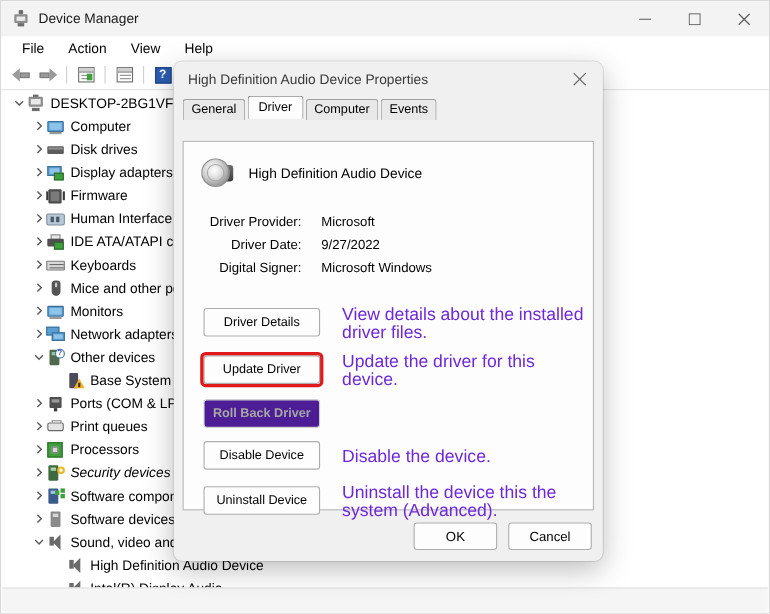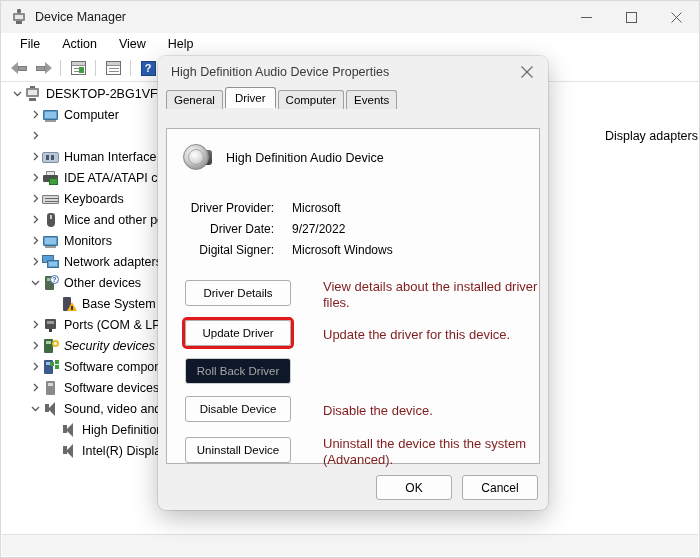--- a/index.html
+++ b/index.html
@@ -163,38 +163,38 @@
     background:radial-gradient(circle at 40% 35%,#ffffff 0%,#e4e4e4 45%,#b5b5b5 100%);
     border:1px solid #a8a8a8;box-sizing:border-box;
   }
   #dev-icon .body{
     position:absolute;left:20px;top:9px;width:11px;height:15px;border-radius:3px;
     background:linear-gradient(180deg,#6e6e6e,#3d3d3d);
   }
   #dev-name{font-size:12.5px;color:#000;margin-left:11px;}
 
   #props{margin:19px 0 0 0;}
-  .prop-row{display:flex;height:21px;align-items:flex-end;font-size:12px;color:#000;}
+  .prop-row{display:flex;height:21px;align-items:flex-start;font-size:12px;color:#000;}
   .prop-label{width:107px;text-align:right;padding-right:0;}
   .prop-value{margin-left:18px;}
 
   #actions{margin-top:18px;}
   .act-row{display:flex;align-items:center;min-height:30px;margin-bottom:8px;}
   .act-btn{
     width:106px;min-height:24px;margin-left:18px;flex:none;
     background:#fdfdfd;border:1px solid #adadad;border-radius:3px;
     font-size:11.5px;color:#000;text-align:center;line-height:22px;
     font-family:"Liberation Sans","DejaVu Sans",sans-serif;
     box-sizing:border-box;
   }
-  .act-btn.disabled{color:#a6a6a6;background:#0f172a;border-color:#cfcfcf;}
+  .act-btn.disabled{color:#a6a6a6;background:#4c1d95;border-color:#cfcfcf;font-weight:bold;}
   .act-btn-wrap{position:relative;flex:none;}
   .act-btn-wrap.highlight{outline:3px solid #e01a1a;outline-offset:0px;margin-left:18px;border-radius:2px;}
   .act-btn-wrap.highlight .act-btn{margin-left:0;}
-  .act-desc{font-size:13px;color:#7f1d1d;margin-left:32px;line-height:15.5px;padding-top:4px;max-width:232px;}
+  .act-desc{font-size:16px;color:#6d28d9;margin-left:20px;line-height:15.5px;padding-top:4px;max-width:232px;}
 
   #dlg-footer{position:absolute;right:10px;bottom:10px;display:flex;gap:10px;}
   .foot-btn{
     width:76px;height:25px;background:#fdfdfd;border:1px solid #adadad;border-radius:3px;
     font-size:12px;color:#000;font-family:"Liberation Sans","DejaVu Sans",sans-serif;
   }
 </style>
 </head>
 <body>
 
@@ -298,31 +298,55 @@
             <svg width="9" height="9" viewBox="0 0 9 9">
               <polyline points="3,1 6.5,4.5 3,8" fill="none" stroke="#5a5a5a" stroke-width="1.3"></polyline>
             </svg>
           </div>
           <div class="ticon">
             <div class="i-mon"></div>
             <div class="i-monb"></div>
           </div>
           <div class="tlabel">Computer</div>
         </div>
-        <div class="tree-row" style="padding-left: 26px; justify-content: space-between;">
+        <div class="tree-row" style="padding-left: 26px;">
+          <div class="chev">
+            <svg width="9" height="9" viewBox="0 0 9 9">
+              <polyline points="3,1 6.5,4.5 3,8" fill="none" stroke="#5a5a5a" stroke-width="1.3"></polyline>
+            </svg>
+          </div>
+          <div class="ticon">
+            <div class="i-disk"></div>
+          </div>
+          <div class="tlabel">Disk drives</div>
+        </div>
+        <div class="tree-row" style="padding-left: 26px;">
           <div class="chev">
             <svg width="9" height="9" viewBox="0 0 9 9">
               <polyline points="3,1 6.5,4.5 3,8" fill="none" stroke="#5a5a5a" stroke-width="1.3"></polyline>
             </svg>
           </div>
           <div class="ticon">
             <div class="i-dispb"></div>
             <div class="i-card"></div>
           </div>
           <div class="tlabel">Display adapters</div>
+        </div>
+        <div class="tree-row" style="padding-left: 26px;">
+          <div class="chev">
+            <svg width="9" height="9" viewBox="0 0 9 9">
+              <polyline points="3,1 6.5,4.5 3,8" fill="none" stroke="#5a5a5a" stroke-width="1.3"></polyline>
+            </svg>
+          </div>
+          <div class="ticon">
+            <div class="i-pinsl"></div>
+            <div class="i-pinsr"></div>
+            <div class="i-chip"></div>
+          </div>
+          <div class="tlabel">Firmware</div>
         </div>
         <div class="tree-row" style="padding-left: 26px;">
           <div class="chev">
             <svg width="9" height="9" viewBox="0 0 9 9">
               <polyline points="3,1 6.5,4.5 3,8" fill="none" stroke="#5a5a5a" stroke-width="1.3"></polyline>
             </svg>
           </div>
           <div class="ticon">
             <div class="i-hid"></div>
           </div>
@@ -411,20 +435,42 @@
           <div class="chev">
             <svg width="9" height="9" viewBox="0 0 9 9">
               <polyline points="3,1 6.5,4.5 3,8" fill="none" stroke="#5a5a5a" stroke-width="1.3"></polyline>
             </svg>
           </div>
           <div class="ticon">
             <div class="i-port"></div>
             <div class="i-portl"></div>
           </div>
           <div class="tlabel">Ports (COM &amp; LPT)</div>
+        </div>
+        <div class="tree-row" style="padding-left: 26px;">
+          <div class="chev">
+            <svg width="9" height="9" viewBox="0 0 9 9">
+              <polyline points="3,1 6.5,4.5 3,8" fill="none" stroke="#5a5a5a" stroke-width="1.3"></polyline>
+            </svg>
+          </div>
+          <div class="ticon">
+            <div class="i-pq"></div>
+          </div>
+          <div class="tlabel">Print queues</div>
+        </div>
+        <div class="tree-row" style="padding-left: 26px;">
+          <div class="chev">
+            <svg width="9" height="9" viewBox="0 0 9 9">
+              <polyline points="3,1 6.5,4.5 3,8" fill="none" stroke="#5a5a5a" stroke-width="1.3"></polyline>
+            </svg>
+          </div>
+          <div class="ticon">
+            <div class="i-cpu"></div>
+          </div>
+          <div class="tlabel">Processors</div>
         </div>
         <div class="tree-row" style="padding-left: 26px; font-style: italic;">
           <div class="chev">
             <svg width="9" height="9" viewBox="0 0 9 9">
               <polyline points="3,1 6.5,4.5 3,8" fill="none" stroke="#5a5a5a" stroke-width="1.3"></polyline>
             </svg>
           </div>
           <div class="ticon">
             <div class="i-sec"></div>
             <div class="i-key"></div>

